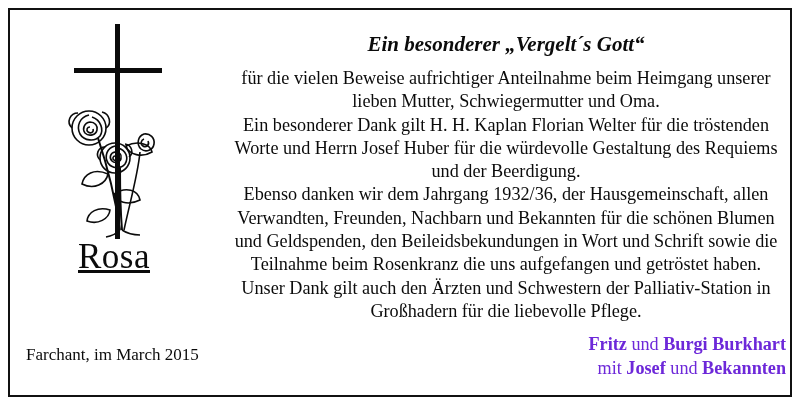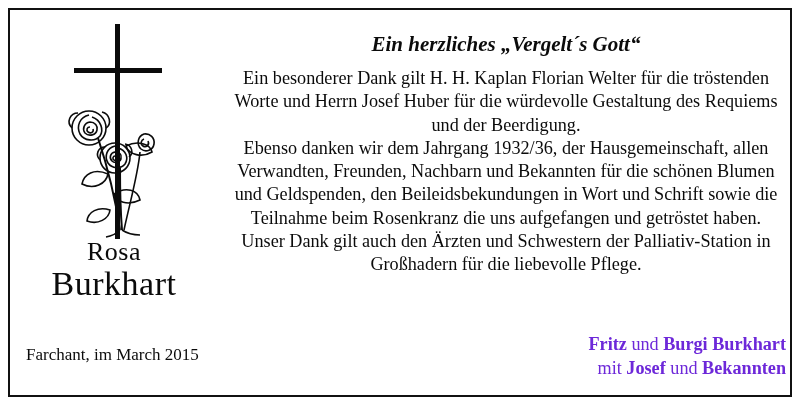--- a/index.html
+++ b/index.html
@@ -75,22 +75,23 @@
   .name-block {
     position: absolute;
     left: 0;
     top: 228px;
     width: 208px;
     text-align: center;
     color: #0b0b0b;
     line-height: 1.08;
   }
   .name-line1 {
-    font-size: 26px;
+    font-size: 35px;
     letter-spacing: 0.5px;
+    text-decoration: underline;
   }
   .name-line2 {
     font-size: 34px;
     letter-spacing: 0.5px;
   }
   .place-date {
     position: absolute;
     left: 16px;
     top: 335px;
     width: 300px;
@@ -187,30 +188,30 @@
               <path d="M90 57 C 87 58, 86 62, 89 64 C 92 66, 96 63, 94 59"></path>
 
               <path d="M66 148 C 62 152, 58 154, 52 155"></path>
               <path d="M68 148 C 74 152, 80 153, 86 153"></path>
             </g>
           </svg>
         </div>
 
         <div class="name-block">
           <div class="name-line1">Rosa</div>
-          <div class="name-line2">Burkhart</div>
         </div>
 
         <div class="place-date">Farchant, im March 2015</div>
       </div>
 
       <div class="right-col">
-        <div class="headline">Ein herzliches „Vergelt´s Gott“</div>
+        <div class="headline">Ein besonderer „Vergelt´s Gott“</div>
 
         <div class="body-text">
+          <p>für die vielen Beweise aufrichtiger Anteilnahme beim Heimgang unserer lieben Mutter, Schwiegermutter und Oma.</p>
           <p>Ein besonderer Dank gilt H. H. Kaplan Florian Welter für die tröstenden Worte und Herrn Josef Huber für die würdevolle Gestaltung des Requiems und der Beerdigung.</p>
           <p>Ebenso danken wir dem Jahrgang 1932/36, der Hausgemeinschaft, allen Verwandten, Freunden, Nachbarn und Bekannten für die schönen Blumen und Geldspenden, den Beileidsbekundungen in Wort und Schrift sowie die Teilnahme beim Rosenkranz die uns aufgefangen und getröstet haben.</p>
           <p>Unser Dank gilt auch den Ärzten und Schwestern der Palliativ-Station in Großhadern für die liebevolle Pflege.</p>
         </div>
 
         <div class="signature">
           <div><b>Fritz</b><span> und </span><b>Burgi Burkhart</b></div>
           <div><span>mit </span><b>Josef</b><span> und </span><b>Bekannten</b></div>
         </div>
       </div>

